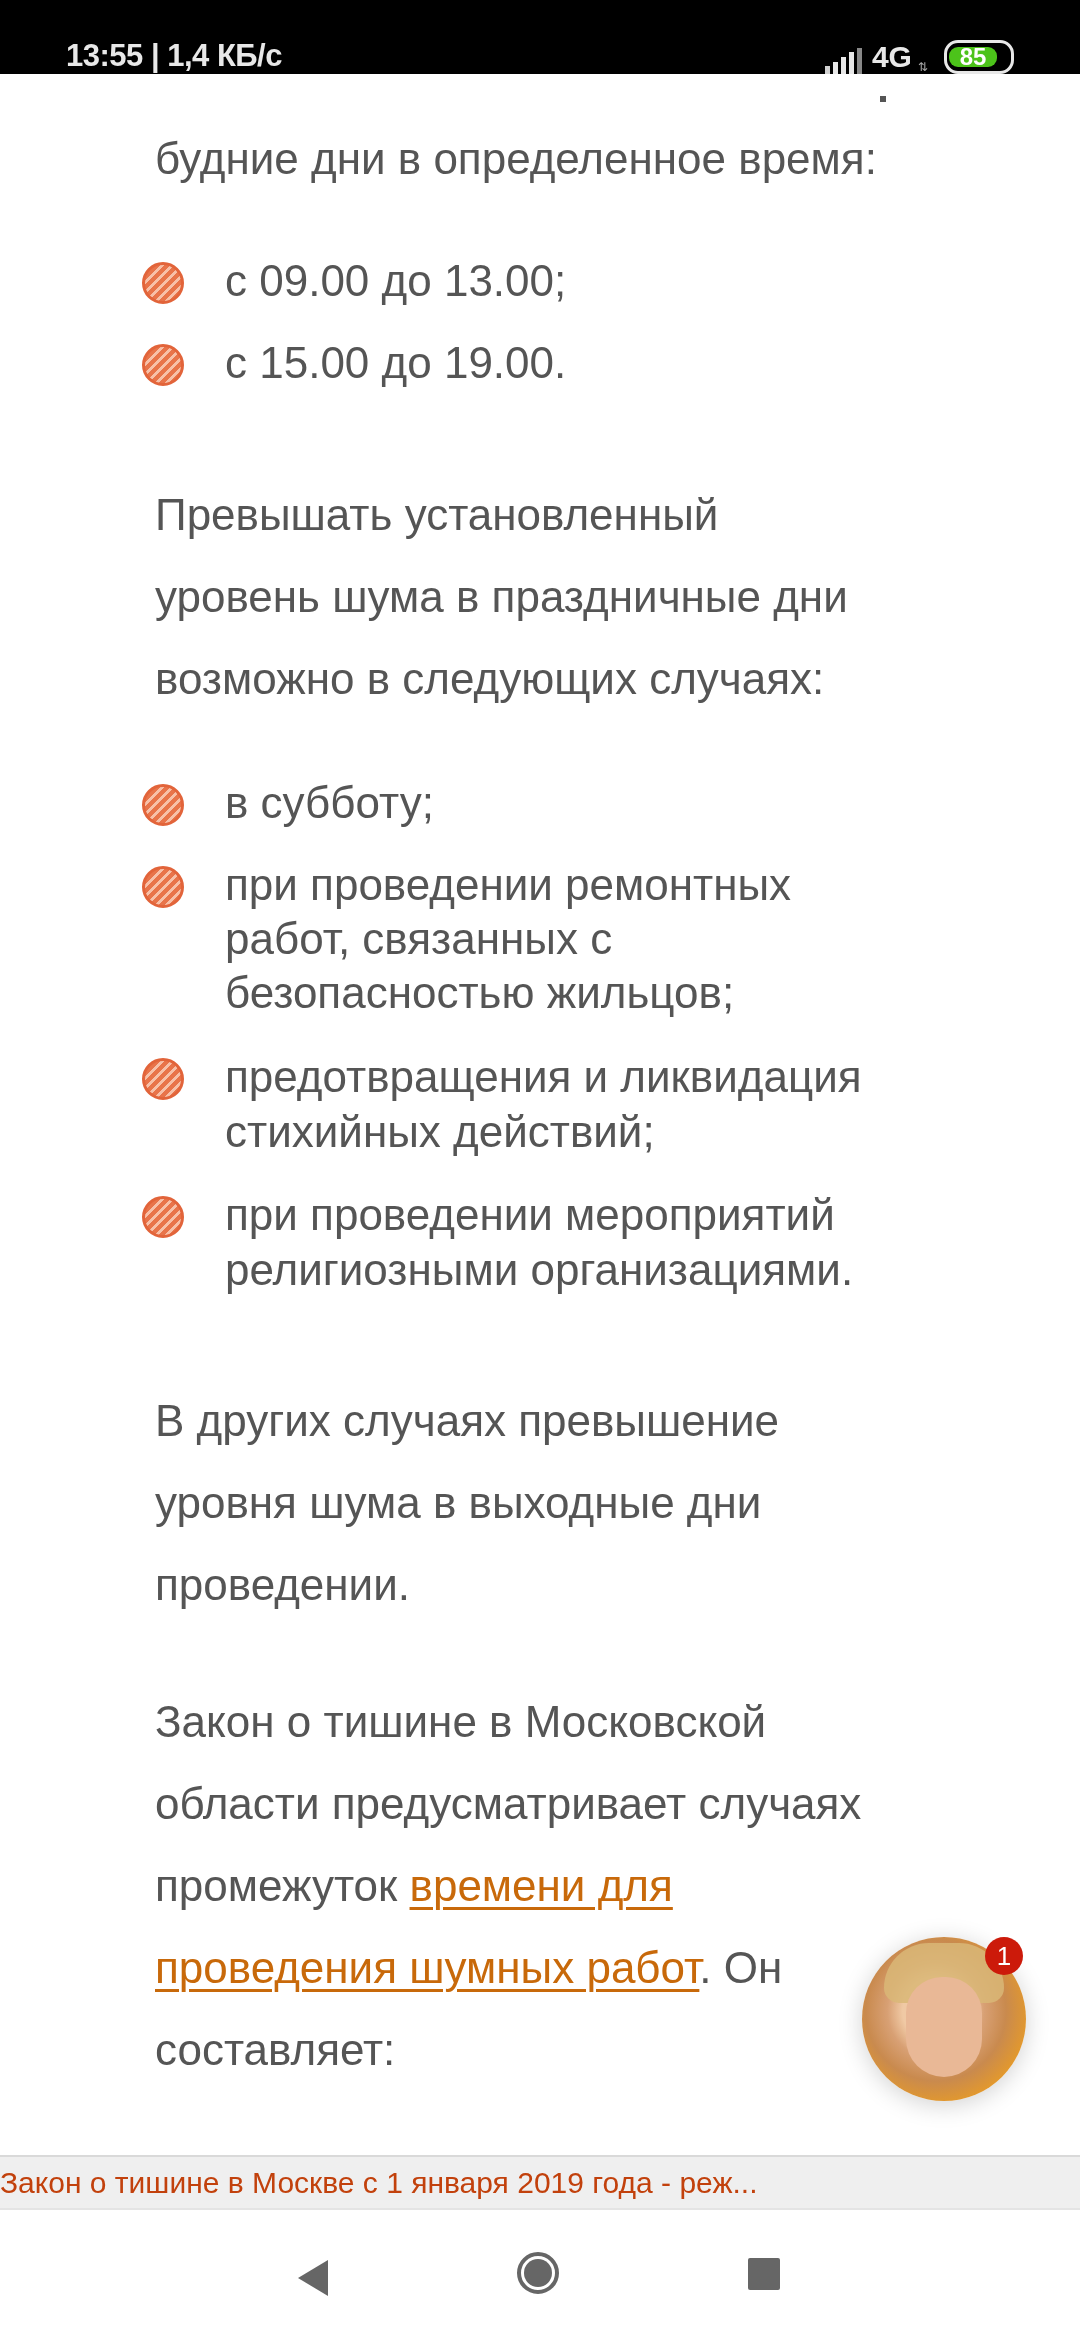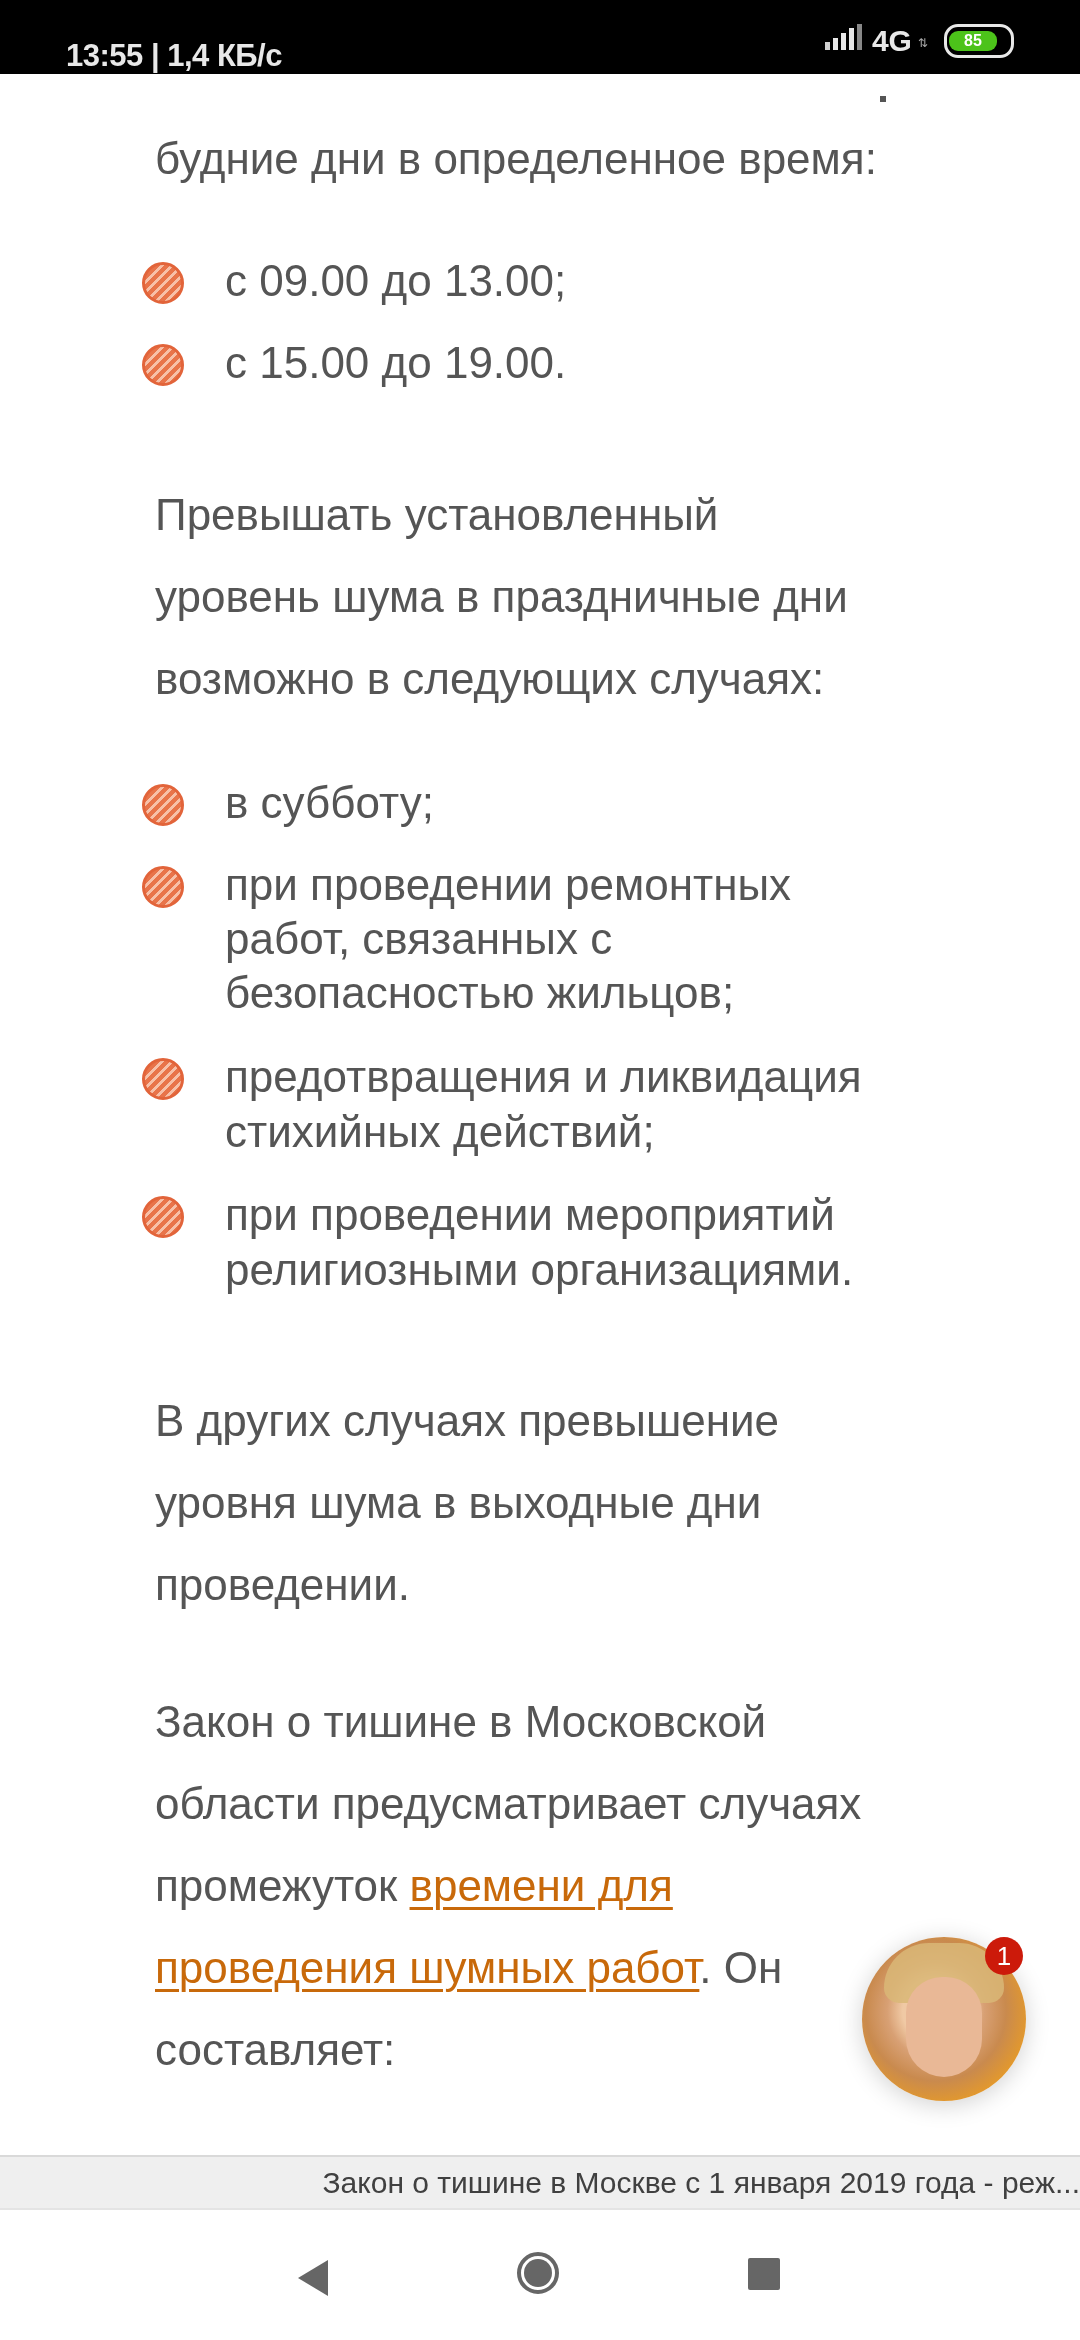--- a/index.html
+++ b/index.html
@@ -9,32 +9,32 @@
   }
   
   .status-bar {
     position:absolute; left:0; top:0; width:1080px; height:74px; background:#000;
     color:#e8e8e8;
   }
   .status-left {
     position:absolute; left:66px; top:38px; font-size:31px; font-weight:bold;
     letter-spacing:-0.5px; font-family:"Liberation Sans", sans-serif;
   }
-  .status-right { position:absolute; right:66px; top:24px; height:34px; display:flex; align-items:flex-start; gap:6px; }
+  .status-right { position:absolute; right:66px; top:40px; height:34px; display:flex; align-items:flex-end; gap:6px; }
   .signal { display:flex; align-items:flex-end; gap:3px; height:26px; }
   .signal span { width:5px; background:#e8e8e8; display:block; }
   .net { font-size:30px; font-weight:bold; color:#e8e8e8; margin-left:4px; }
   .arrows { font-size:12px; color:#aaa; margin-right:10px; margin-top:12px; }
   .battery {
     width:60px; height:24px; border:3px solid #e8e8e8; border-radius:14px;
     position:relative; display:flex; align-items:center; justify-content:flex-start; padding:2px;
   }
   .battery-fill {
     background:#4cc31a; border-radius:9px; height:20px; width:48px; color:#fff;
-    font-size:16px; font-weight:bold; text-align:center; line-height:20px;
+    font-size:24px; font-weight:bold; text-align:center; line-height:20px;
   }
   
   .article { position:absolute; left:0; top:96px; width:1080px; color:#555555; }
   .p-line, .li-line {
     position:absolute; white-space:nowrap; font-size:44px;
   }
   .p-line { left:143px;margin-left:12px; }
   .li-line { left:225px; }
   .bullet {
     position:absolute; left:142px; width:42px; height:42px; border-radius:50%;
@@ -61,21 +61,21 @@
     background:#e9b896;
   }
   .badge {
     position:absolute; left:985px; top:1937px; width:38px; height:38px; border-radius:50%;
     background:#cc1a0a; color:#fff; font-size:26px; text-align:center; line-height:38px;
   }
   
   .bottom-title {
     position:absolute; left:0; top:2155px; width:1080px; height:55px; background:#efefef;
     border-top:2px solid #d9d9d9; border-bottom:2px solid #e4e4e4; box-sizing:border-box;
-    color:#404040; font-size:30px; text-align:right; line-height:51px;
+    color:#c2410c; font-size:30px; text-align:left; line-height:51px;
   }
   
   .nav-bar { position:absolute; left:0; top:2212px; width:1080px; height:128px; background:#fff; }
   .nav-back {
     position:absolute; left:298px; top:48px; width:0; height:0;
     border-top:18px solid transparent; border-bottom:18px solid transparent; border-right:30px solid #666;
   }
   .nav-home {
     position:absolute; left:517px; top:40px; width:42px; height:42px; border-radius:50%;
     border:4px solid #666; box-sizing:border-box; display:flex; align-items:center; justify-content:center;

